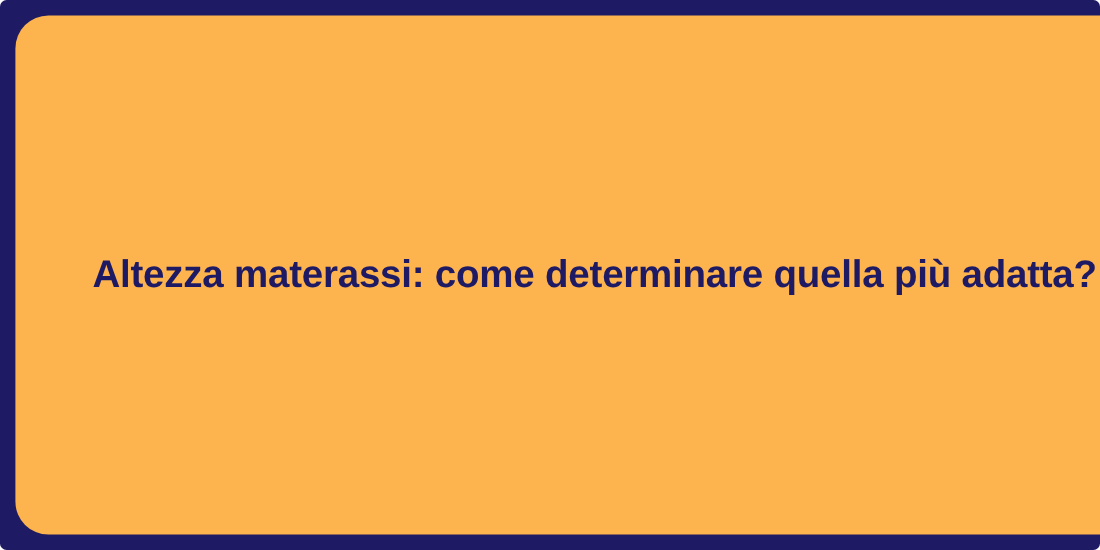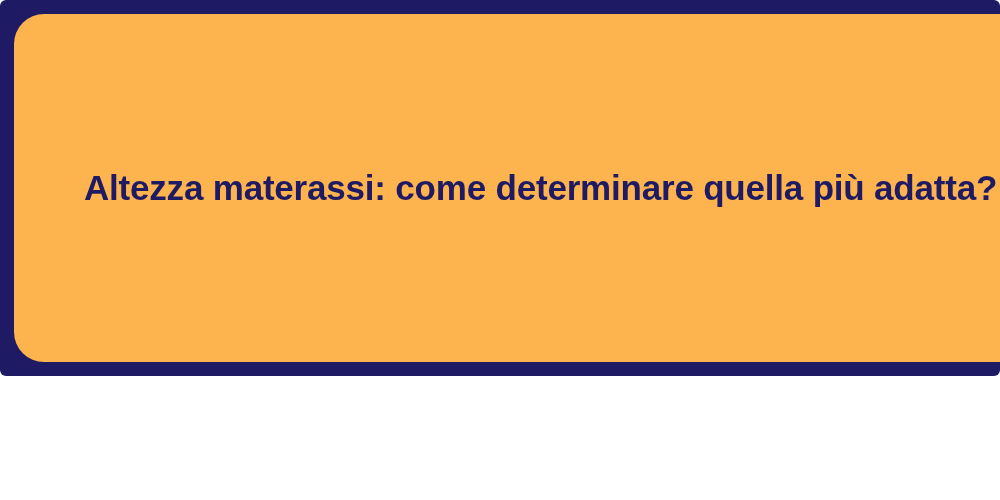--- a/index.html
+++ b/index.html
@@ -14,21 +14,21 @@
     overflow: hidden;
     font-family: "Liberation Sans", sans-serif;
     background: #ffffff;
   }
 
   
   .card-frame {
     position: relative;
     box-sizing: border-box;
     width: 1000px;
-    height: 376px;
+    height: 500px;
     background: #1e1a63;
     border-radius: 6px;
     padding: 14px;
     display: flex;
   }
 
   
   .card-panel {
     box-sizing: border-box;
     flex: 1 1 auto;

